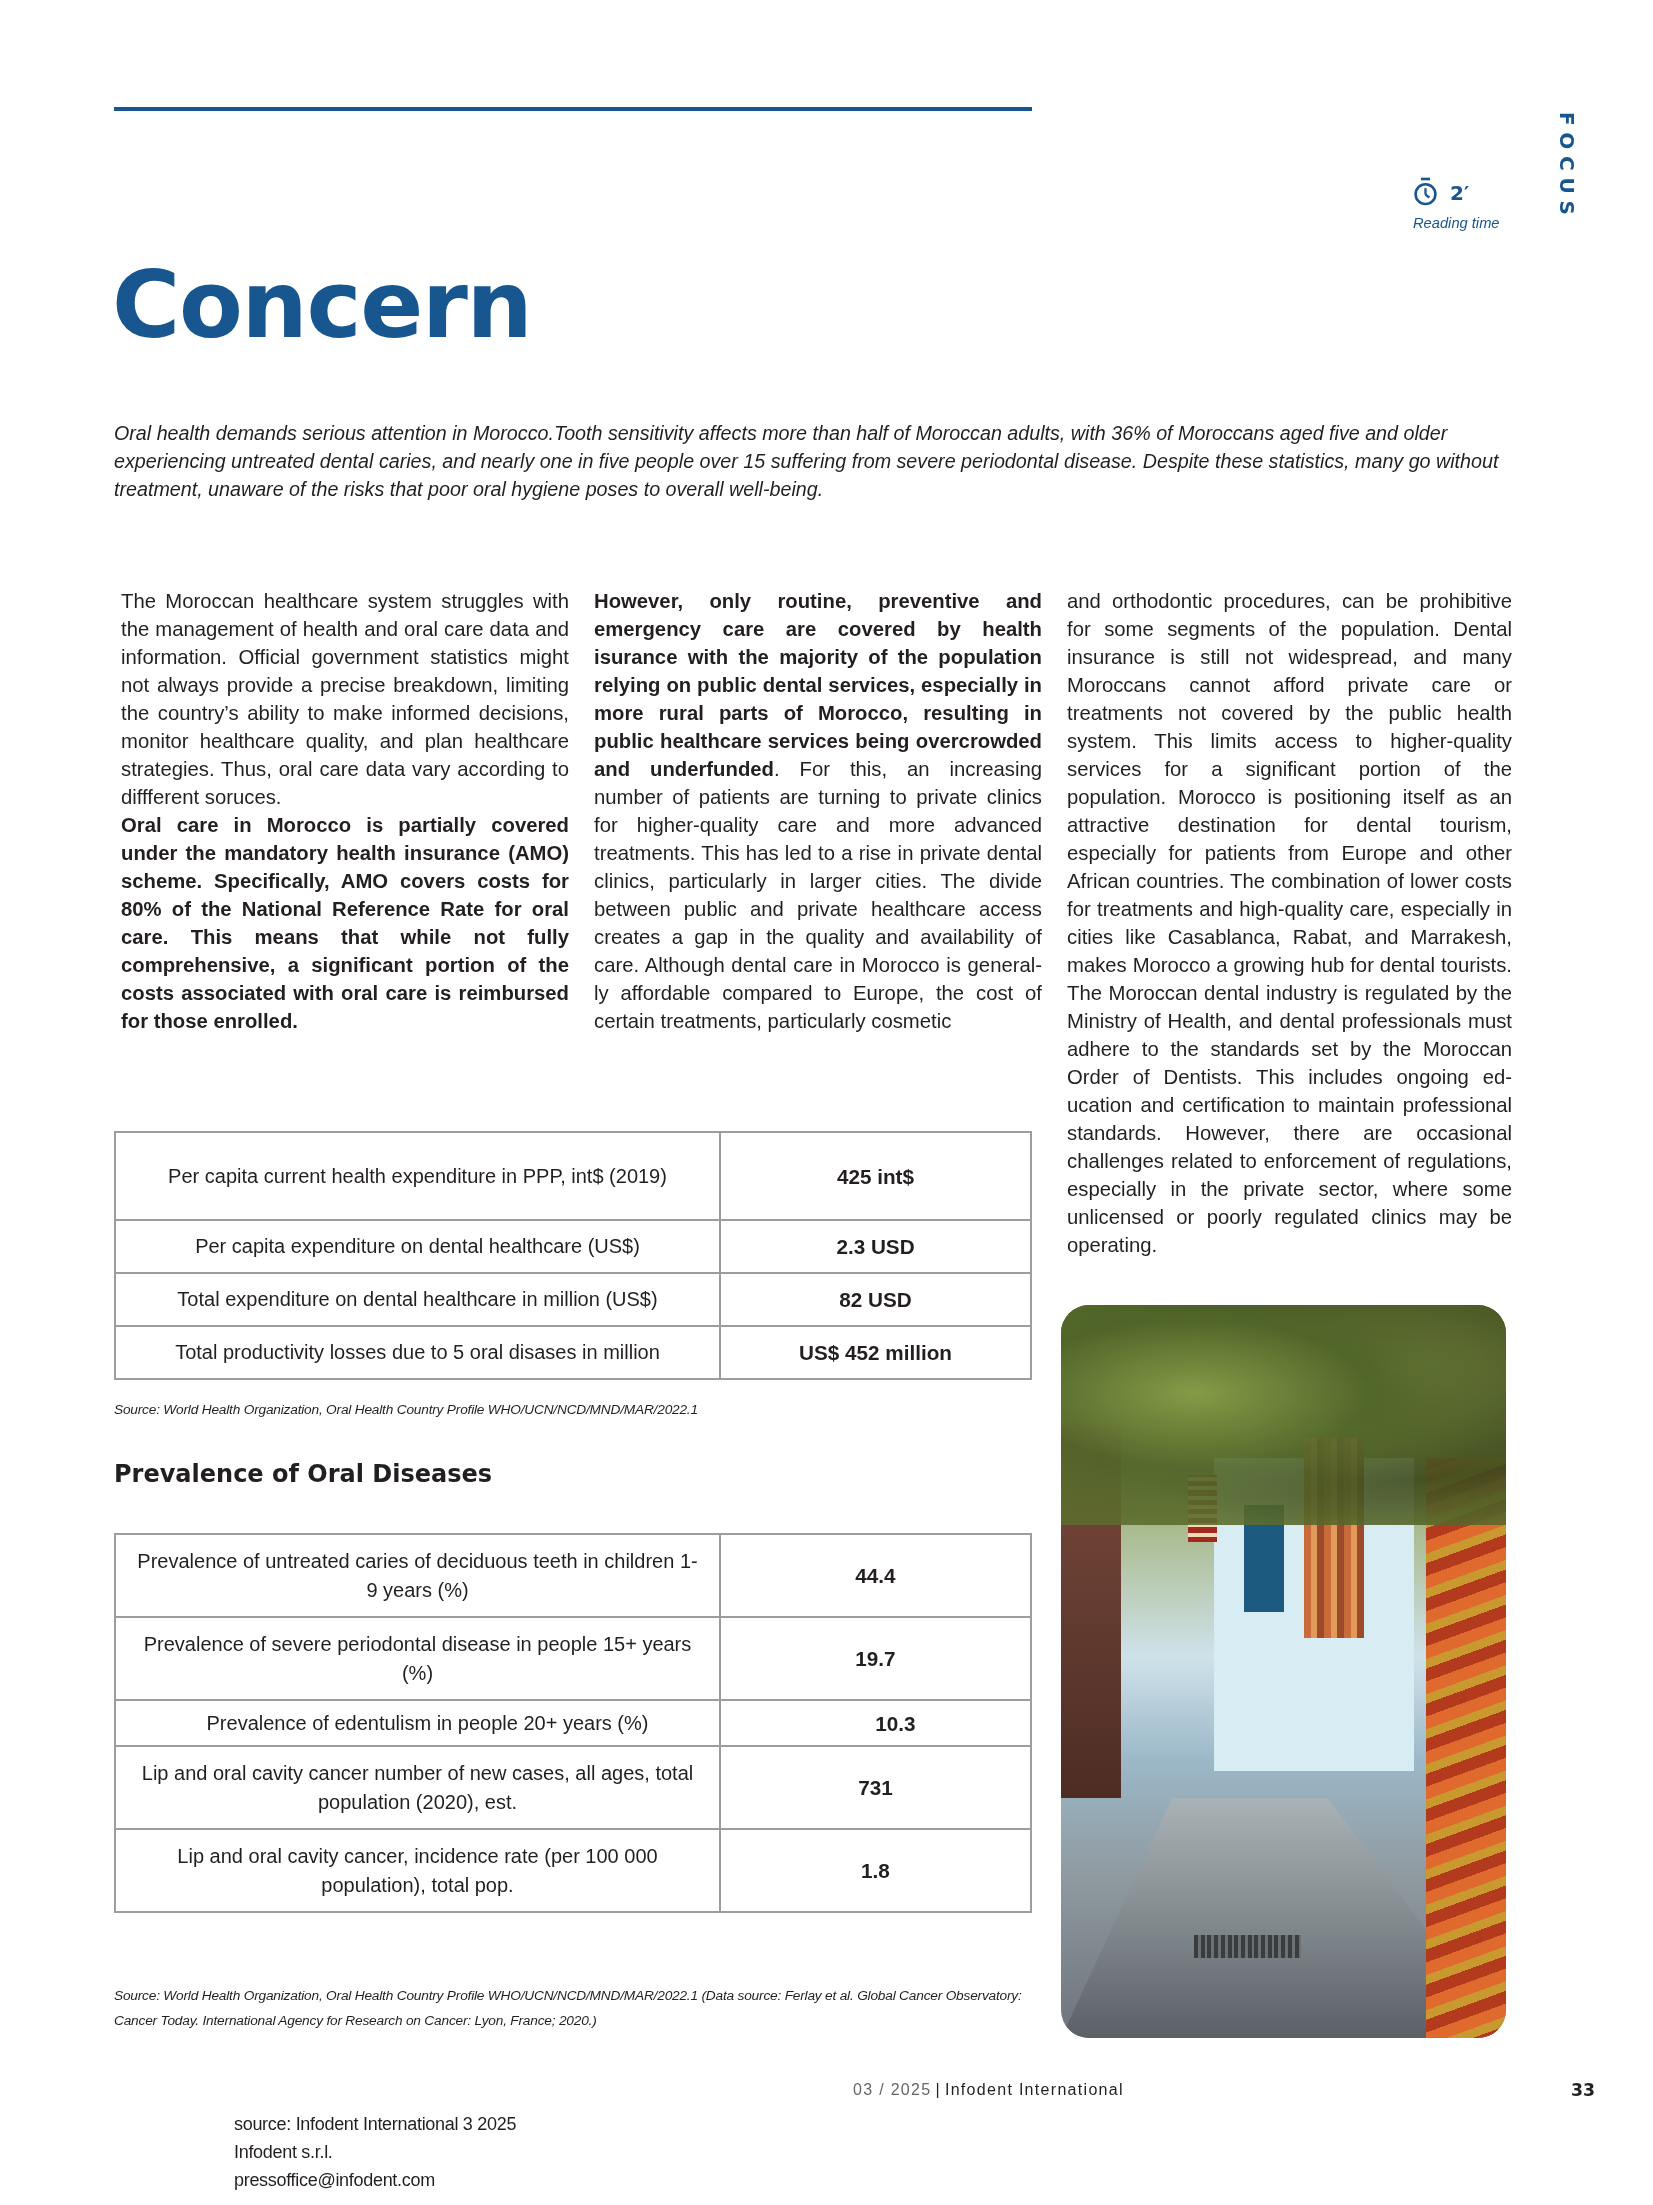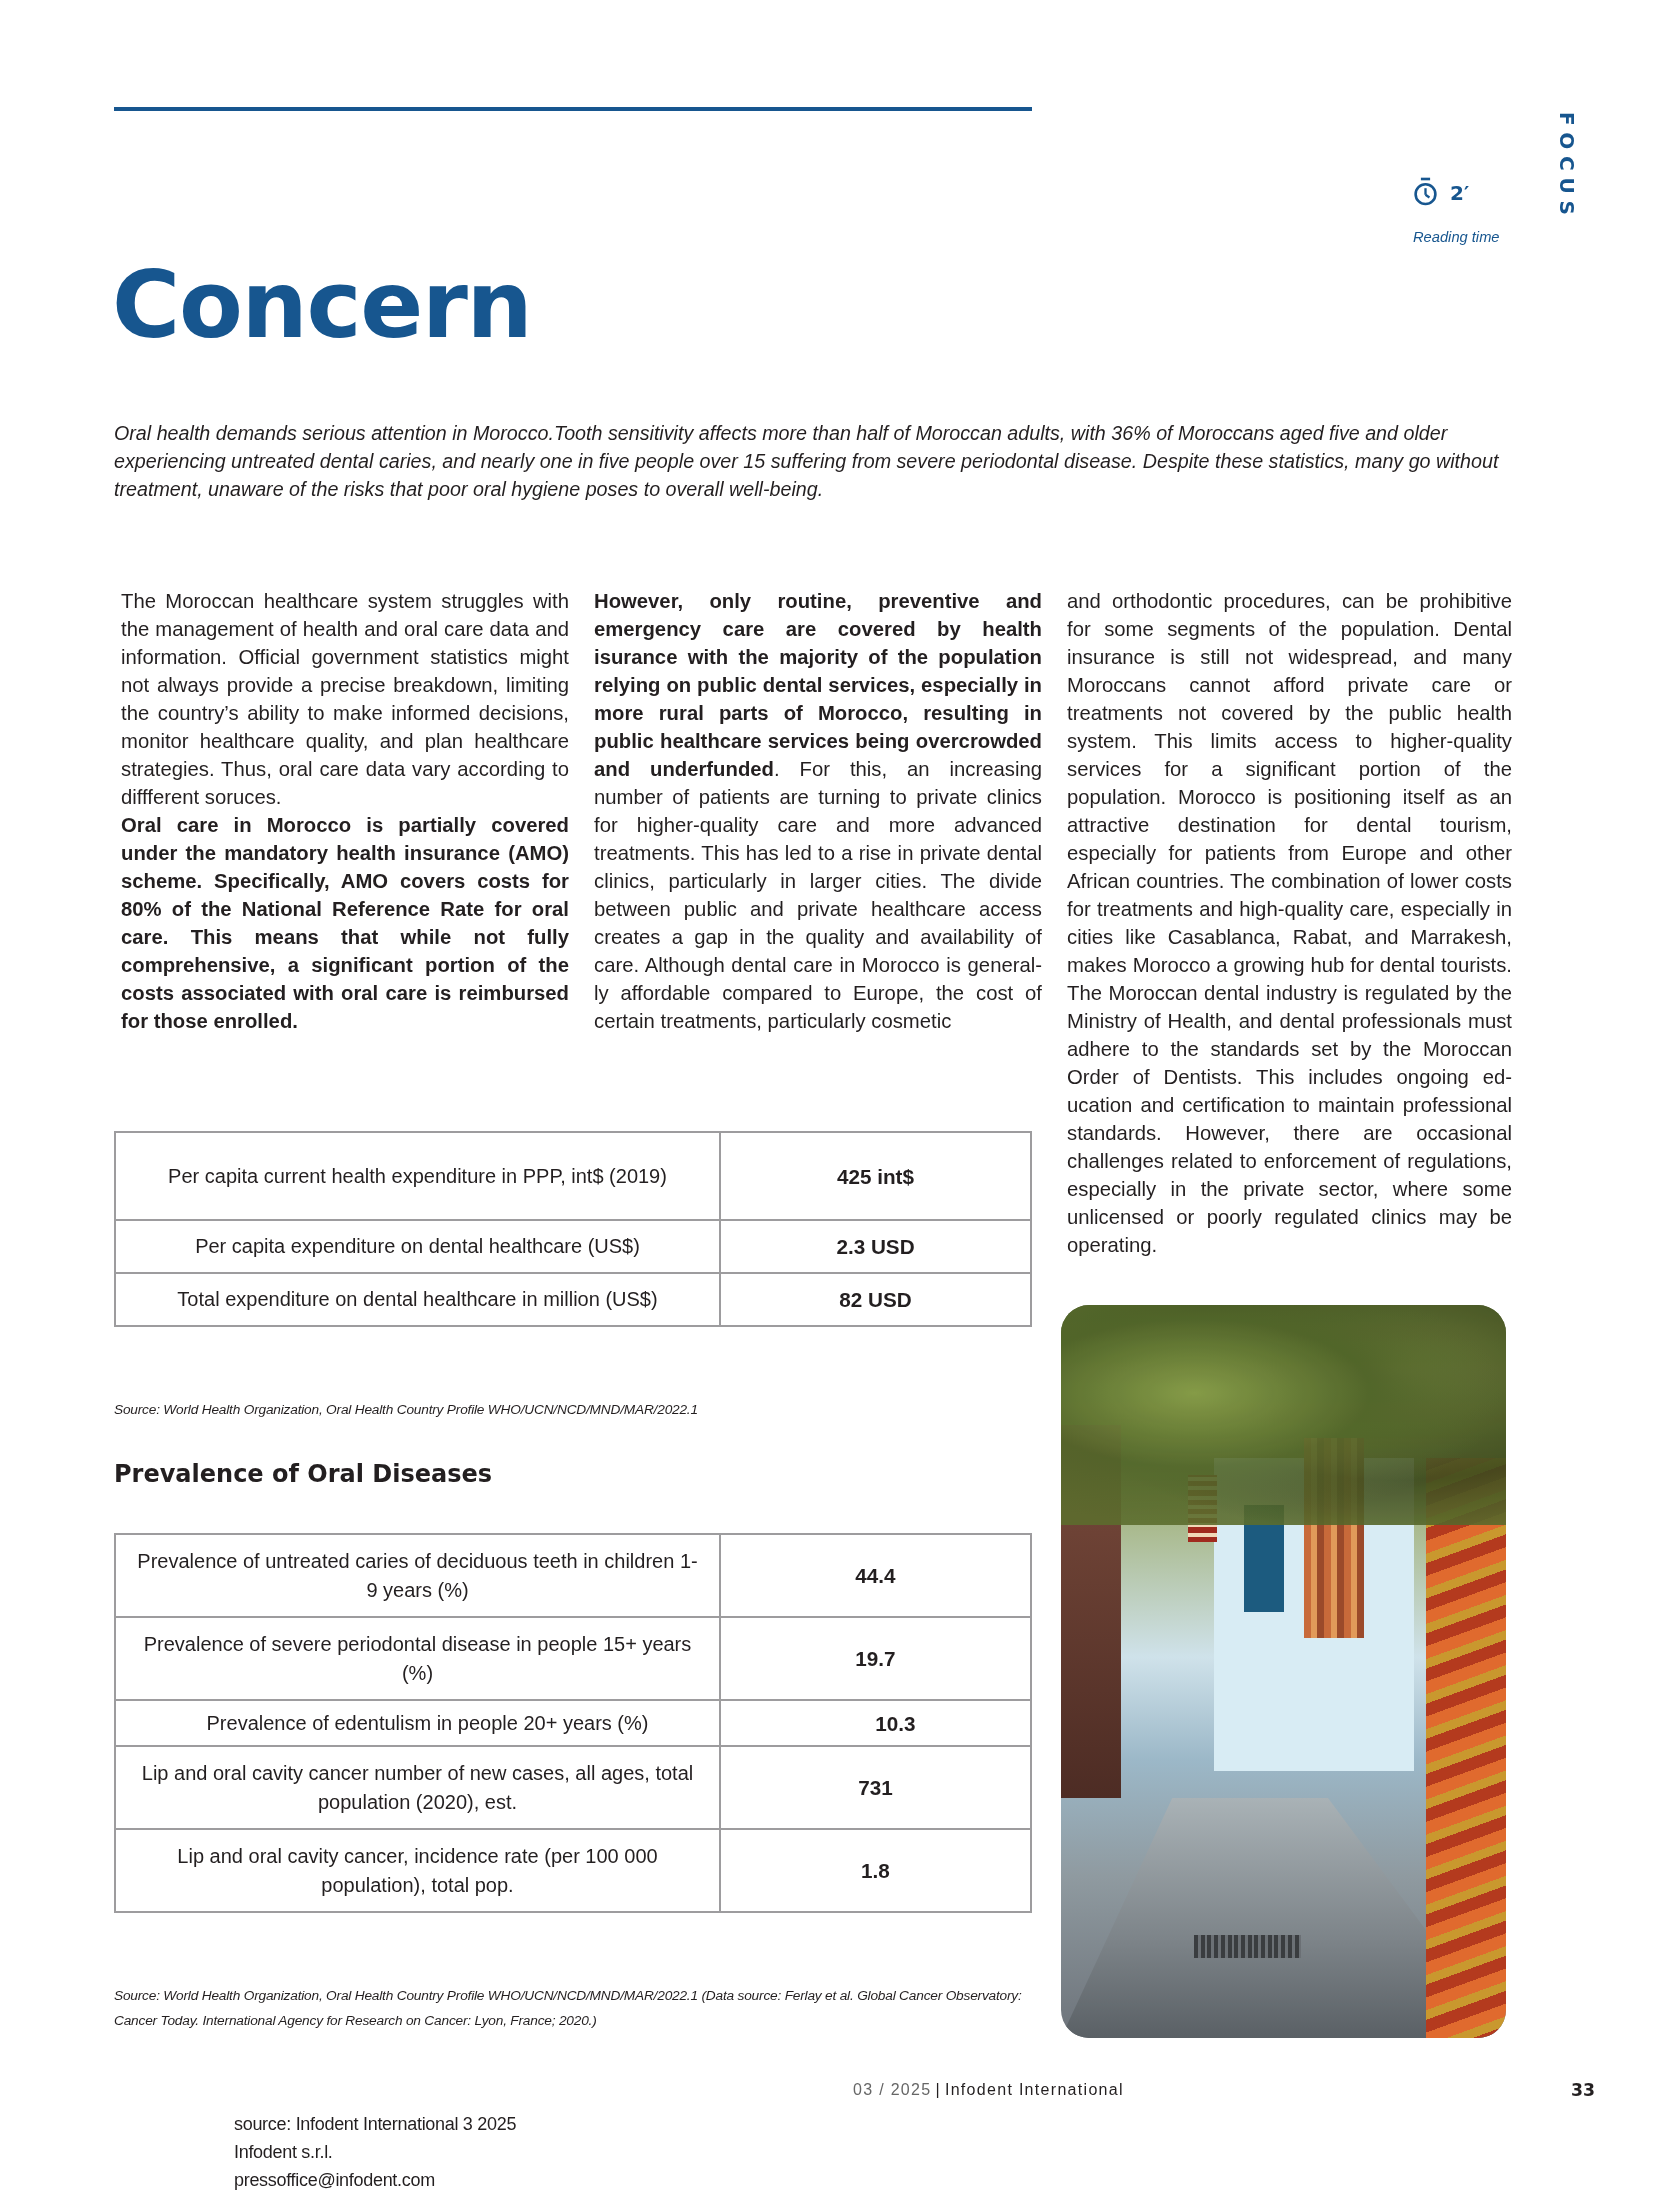--- a/index.html
+++ b/index.html
@@ -9,21 +9,21 @@
   .top-rule { position: absolute; left: 114px; top: 107px; width: 918px; height: 4px; background: #17568f; }
 
   .title { position: absolute; left: 112px; top: 155px; width: 1200px;
     font-family: "DejaVu Sans", sans-serif; font-weight: bold; font-size: 93px; line-height: 100px;
     color: #17568f; letter-spacing: -1.3px; }
 
   .reading { position: absolute; left: 1413px; top: 177px; color: #17568f; }
   .reading .row { display: flex; align-items: center; gap: 12px; }
   .reading svg { width: 25px; height: 29px; }
   .reading .mins { font-family: "DejaVu Sans", sans-serif; font-weight: bold; font-size: 20px; }
-  .reading .label { font-style: italic; font-size: 14.7px; margin-top: 21px; }
+  .reading .label { font-style: italic; font-size: 14.7px; margin-top: 7px; }
 
   .focus { position: absolute; left: 1552px; top: 112px; width: 27px; height: 87px;
     writing-mode: vertical-rl; font-family: "DejaVu Sans", sans-serif; font-weight: bold;
     font-size: 20px; letter-spacing: 6.7px; color: #17568f; }
 
   .intro { position: absolute; left: 114px; top: 419px; width: 1391px;
     font-style: italic; font-size: 19.7px; line-height: 28px; color: #231f20; text-align: left; }
 
   .col { position: absolute; top: 587px; width: 448px; font-size: 20.3px; line-height: 28px;
     text-align: justify; hyphens: manual; color: #231f20; margin-left: 7px; }
@@ -122,20 +122,24 @@
     <td class="value">425 int$</td>
   </tr>
   <tr>
     <td class="label">Per capita expenditure on dental healthcare (US$)</td>
     <td class="value">2.3 USD</td>
   </tr>
   <tr>
     <td class="label">Total expenditure on dental healthcare in million (US$)</td>
     <td class="value">82 USD</td>
   </tr>
+  <tr>
+    <td class="label">Total productivity losses due to 5 oral disases in million</td>
+    <td class="value">US$ 452 million</td>
+  </tr>
 </tbody>
   </table>
 
 <p class="source source-1">Source: World Health Organization, Oral Health Country Profile WHO/UCN/NCD/MND/MAR/2022.1</p>
 
 <h2 class="section-h">Prevalence of Oral Diseases</h2>
 
 <table class="data t2">
   <tbody>
       <tr>

